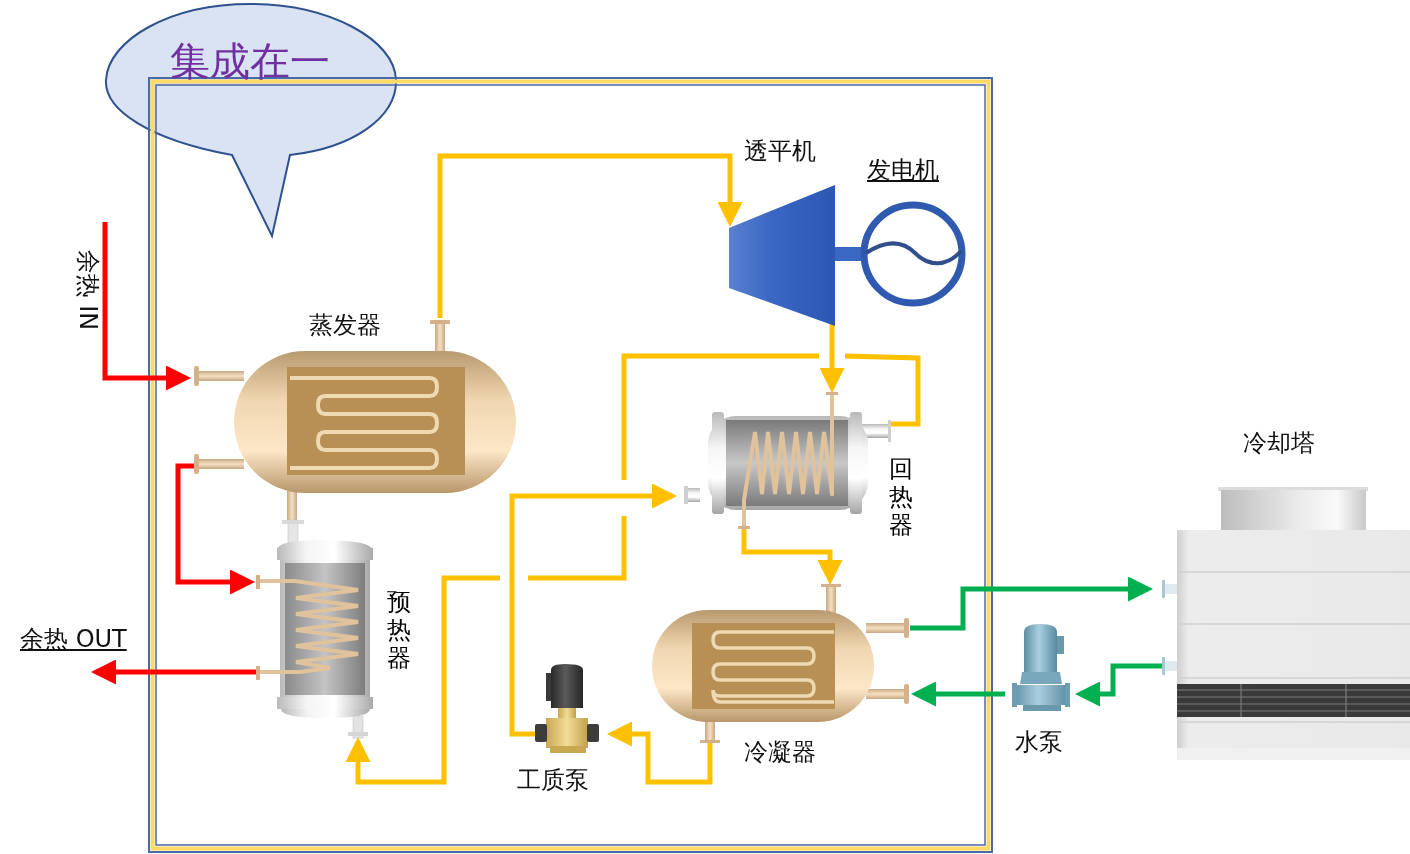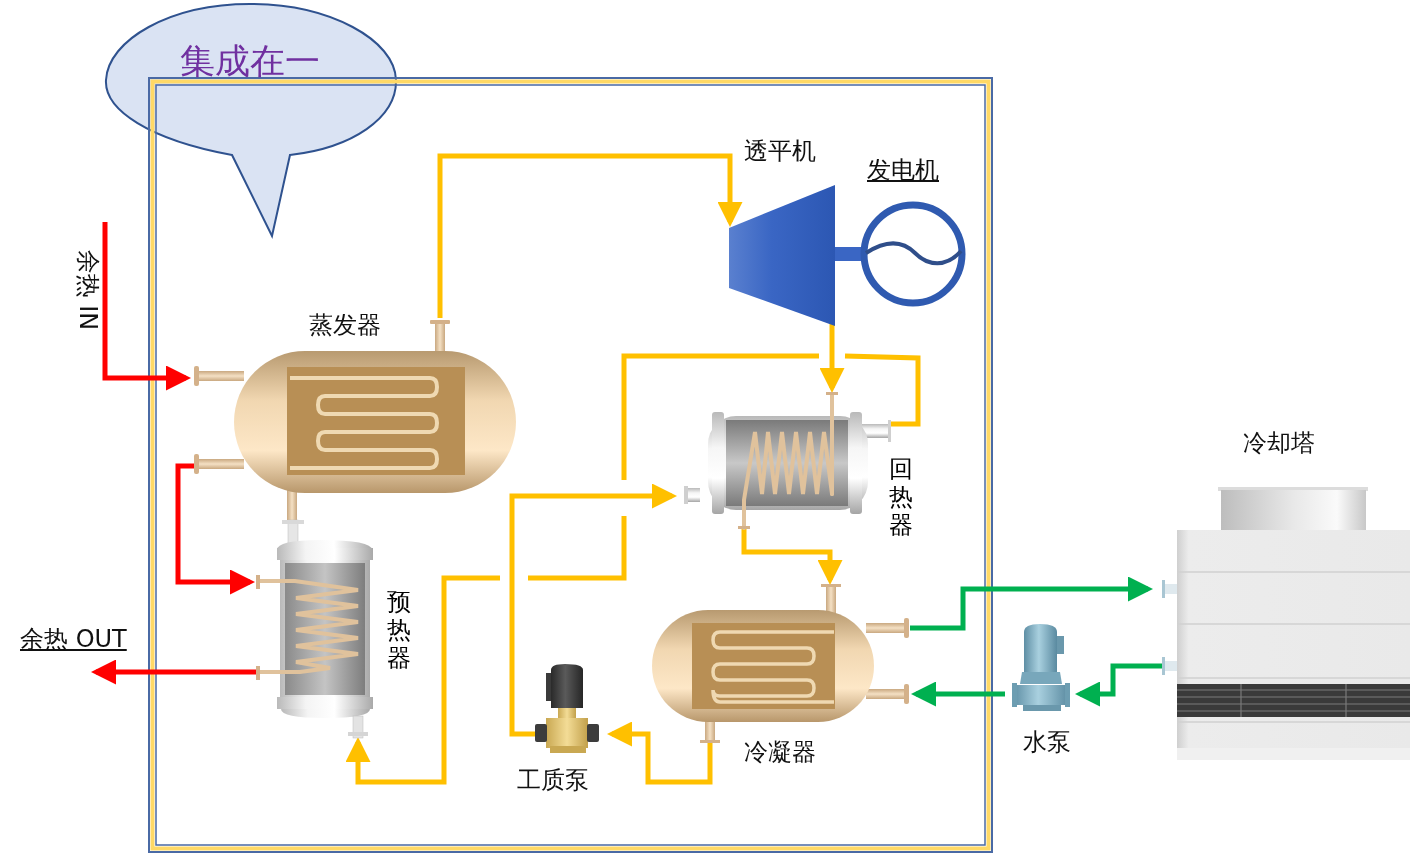--- a/index.html
+++ b/index.html
@@ -2,21 +2,21 @@
 <html><head>
 <meta charset="utf-8">
 <style>
   html, body { margin: 0; padding: 0; background: #ffffff; }
   body { width: 1410px; height: 854px; position: relative; overflow: hidden;
          font-family: "DejaVu Sans", "Liberation Sans", sans-serif; }
   #stage { position: absolute; left: 0; top: 0; width: 1410px; height: 854px; }
   .lbl { position: absolute; color: #111; font-size: 24px; line-height: 1; white-space: nowrap; }
   .vlbl { position: absolute; color: #000000; font-size: 24px; width: 26px; line-height: 28px;
           text-align: center; word-break: break-all; white-space: normal; }
-  .callout-text { position: absolute; color: #7030a0; font-size: 35px; line-height: 42px; text-align: center; }
+  .callout-text { position: absolute; color: #7030a0; font-size: 40px; line-height: 42px; text-align: center; }
 </style>
 </head>
 <body>
 
 <div id="stage">
 <svg width="1410" height="854" viewBox="0 0 1410 854" xmlns="http://www.w3.org/2000/svg">
   <defs>
     <linearGradient id="tankGold" x1="0" y1="0" x2="0" y2="1">
       <stop offset="0" stop-color="#b89a70"></stop>
       <stop offset="0.35" stop-color="#f1d7b1"></stop>
@@ -264,17 +264,17 @@
   <div>集成在一</div>
 </div>
 
 <div class="lbl" style="left:744px; top:139px;">透平机</div>
 <div class="lbl" style="left:867px; top:158px;text-decoration:underline;">发电机</div>
 <div class="lbl" style="left:309px; top:313px;">蒸发器</div>
 <div class="vlbl" style="left:386px; top:590px;font-family:Liberation Mono, monospace;">预热器</div>
 <div class="vlbl" style="left:888px; top:455px;">回热器</div>
 <div class="lbl" style="left:744px; top:740px;">冷凝器</div>
 <div class="lbl" style="left:517px; top:768px;">工质泵</div>
-<div class="lbl" style="left:1015px; top:730px;margin-left:8px;">水泵</div>
+<div class="lbl" style="left:1015px; top:730px;">水泵</div>
 <div class="lbl" style="left:1243px; top:431px;">冷却塔</div>
 <div class="lbl" style="left:20px; top:627px;text-decoration:underline;">余热 OUT</div>
 <div class="lbl" style="left:48px; top:278px; transform: rotate(90deg); transform-origin: center;">余热 IN</div>
 </div>
 
 </body></html>

